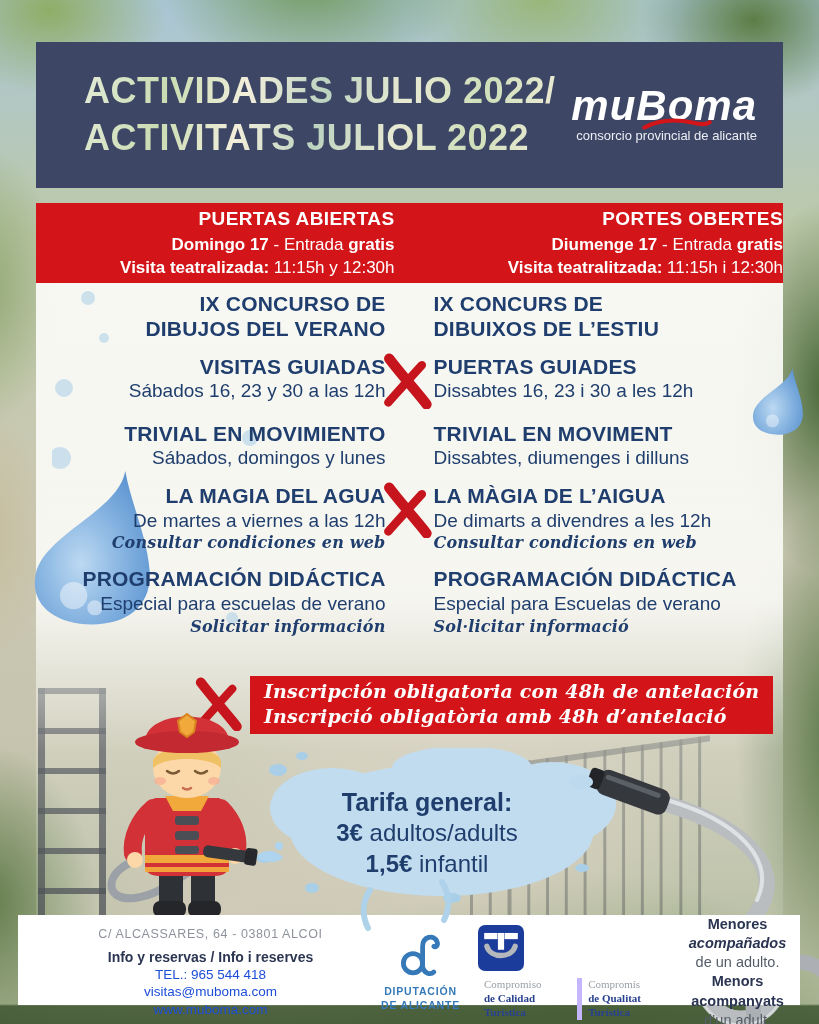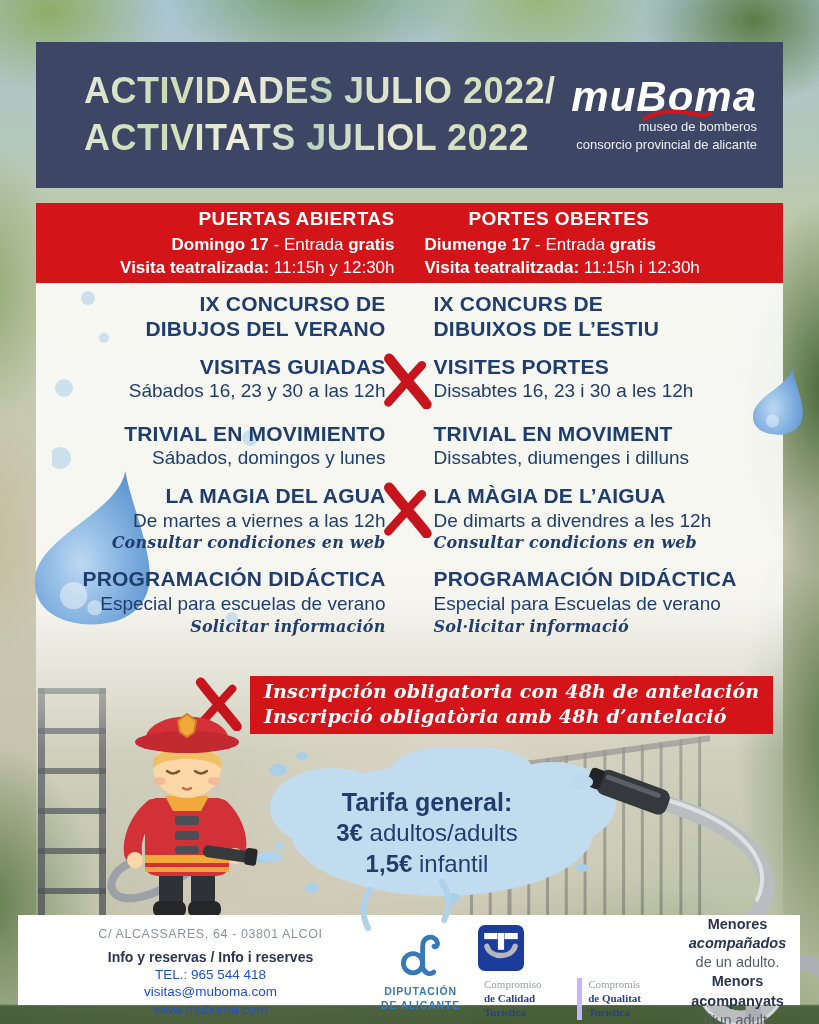--- a/index.html
+++ b/index.html
@@ -41,21 +41,21 @@
   .logo{text-align:right;color:#fff;}
   .logo-name{position:relative;display:inline-block;font-size:42px;font-weight:bold;
     font-style:italic;letter-spacing:1px;line-height:1;}
   .logo-swoosh{position:absolute;left:22%;bottom:-4px;width:70%;height:14px;}
   .logo-sub{font-size:13px;color:#eceef5;line-height:1.4;}
   
   .red-band{position:absolute;left:36px;top:203px;width:747px;height:80px;z-index:4;
     background:#d31418;color:#fff;display:grid;grid-template-columns:1fr 30px 1fr;
     align-items:center;font-size:17px;line-height:1.4;}
   .rb-left{text-align:right;}
-  .rb-right{text-align:left;}
+  .rb-right{text-align:right;}
   .rb-title{font-size:19px;font-weight:bold;letter-spacing:.4px;padding-left:44px;}
   
   .content{position:absolute;left:36px;top:292px;width:747px;z-index:4;color:#1f3e6d;
     display:flex;flex-direction:column;gap:13px;}
   .row{display:grid;grid-template-columns:1fr 48px 1fr;align-items:start;}
   .cell-l{text-align:right;}
   .cell-r{text-align:left;}
   .act-title{font-size:21px;font-weight:bold;line-height:1.18;letter-spacing:.2px;}
   .act-sub{font-size:19px;line-height:1.3;}
   .act-note{font-size:16px;font-weight:bold;font-style:italic;
@@ -140,21 +140,20 @@
       <div>ACTIVIDADES JULIO 2022/</div>
       <div>ACTIVITATS JULIOL 2022</div>
     </div>
     <div class="logo">
       <span class="logo-name">
         <span>muBoma</span>
         <svg class="logo-swoosh" viewBox="0 0 120 24">
           <path d="M4,18 C30,4 62,4 88,10 C100,13 110,13 116,9" stroke="#d31418" stroke-width="7" fill="none" stroke-linecap="round"></path>
         </svg>
       </span>
-      <div class="logo-sub">museo de bomberos</div>
       <div class="logo-sub">consorcio provincial de alicante</div>
     </div>
   </div>
 
   <div class="red-band">
     <div class="rb-left">
       <div class="rb-title">PUERTAS ABIERTAS</div>
       <div><b>Domingo 17</b><span> - Entrada </span><b>gratis</b></div>
       <div><b>Visita teatralizada:</b><span> 11:15h y 12:30h</span></div>
     </div>
@@ -183,21 +182,21 @@
           <div class="act-title">VISITAS GUIADAS</div>
         <div class="act-sub">Sábados 16, 23 y 30 a las 12h</div>
         </div>
       <div class="xcell">
           <svg class="xmark" viewBox="0 0 60 60">
         <path d="M12,6 C24,22 42,42 52,55" stroke="#c6151c" stroke-width="11" stroke-linecap="round" fill="none"></path>
         <path d="M47,13 C36,25 20,43 11,53" stroke="#c6151c" stroke-width="9" stroke-linecap="round" fill="none"></path>
           </svg>
         </div>
       <div class="cell-r">
-          <div class="act-title">VISITES PORTES</div>
+          <div class="act-title">PUERTAS GUIADES</div>
         <div class="act-sub">Dissabtes 16, 23 i 30 a les 12h</div>
         </div>
     </div>
     <div class="row">
       <div class="cell-l">
           <div class="act-title">TRIVIAL EN MOVIMIENTO</div>
         <div class="act-sub">Sábados, domingos y lunes</div>
         </div>
       <div class="xcell"></div>
       <div class="cell-r">

